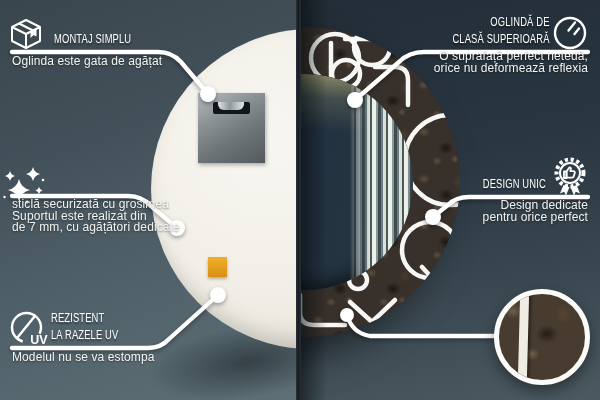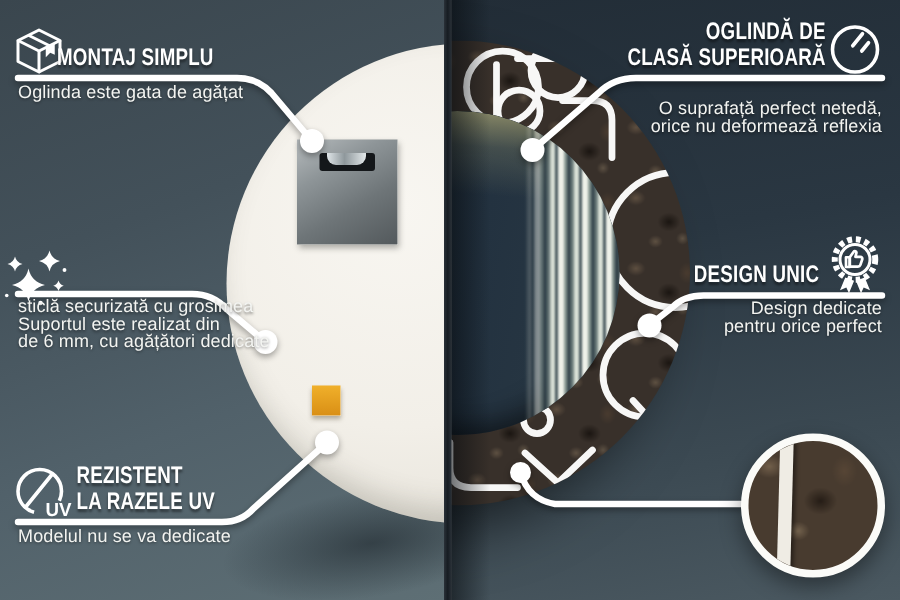--- a/index.html
+++ b/index.html
@@ -71,21 +71,21 @@
       radial-gradient(12px 15px at 64px 20px, rgba(96,76,57,.6), rgba(96,76,57,0) 70%);
     background-size:80px 70px;}
   .loupe .stripe{position:absolute;left:20px;top:-4px;bottom:-4px;width:9px;
     background:#efece4;transform:rotate(1.5deg);box-shadow:2px 0 3px rgba(0,0,0,.45);}
 
   
   svg.connectors{position:absolute;inset:0;pointer-events:none;
     filter:drop-shadow(0 2px 2px rgba(0,0,0,.35));}
 
   
-  .co-title{position:absolute;color:#fff;font-weight:bold;font-size:16px;line-height:16.5px;
+  .co-title{position:absolute;color:#fff;font-weight:normal;font-size:12px;line-height:16.5px;
     letter-spacing:.2px;text-shadow:0 2px 2px rgba(0,0,0,.45);white-space:nowrap;}
   .co-title .ln{display:inline-block;transform:scaleX(.78);transform-origin:left center;}
   .co-title.ra{text-align:right;}
   .co-title.ra .ln{transform-origin:right center;}
   .co-title .ln{display:block;}
   .co-sub{position:absolute;color:#f3f4f1;font-size:12px;line-height:11.5px;
     letter-spacing:.1px;text-shadow:0 1px 2px rgba(0,0,0,.45);white-space:nowrap;}
   .co-sub.ra{text-align:right;}
   .co-icon{position:absolute;}
 </style>
@@ -158,69 +158,69 @@
 
   <svg class="co-icon" style="left:7px;top:15px;" width="38" height="38" viewBox="0 0 38 38">
     <g fill="none" stroke="#fff" stroke-width="2" stroke-linejoin="round">
       <path d="M19,5 L33,12 L19,19 L5,12 Z"></path>
       <path d="M5,12 V26 L19,33 V19"></path>
       <path d="M33,12 V26 L19,33"></path>
       <path d="M12,8.5 L26,15.5"></path>
     </g>
     <path fill="#fff" d="M23.5,16.5 l6,-3 v8 l-3,-1.4 l-3,3 z"></path>
   </svg>
-  <div class="co-title" style="left:38px;top:31px;text-align:right;">
+  <div class="co-title" style="left:54px;top:31px;text-align:right;">
     <span class="ln">MONTAJ SIMPLU</span>
   </div>
   <div class="co-sub" style="left:12px;top:56px;">
     <span>Oglinda este gata de agățat</span>
   </div>
 
   <svg class="co-icon" style="left:2px;top:162px;" width="44" height="44" viewBox="0 0 44 44">
     <g fill="#fff">
       <path d="M17,17 Q19,26 28,28 Q19,30 17,39 Q15,30 6,28 Q15,26 17,17 Z"></path>
       <path d="M31,5 Q32.3,10.7 38,12 Q32.3,13.3 31,19 Q29.7,13.3 24,12 Q29.7,10.7 31,5 Z"></path>
       <path d="M8,9 Q8.9,12.9 13,14 Q8.9,15.1 8,19 Q7.1,15.1 3,14 Q7.1,12.9 8,9 Z"></path>
       <path d="M37,25 Q37.7,27.7 40.5,28.5 Q37.7,29.3 37,32 Q36.3,29.3 33.5,28.5 Q36.3,27.7 37,25 Z"></path>
       <circle cx="25" cy="40" r="1.5"></circle>
       <circle cx="2.5" cy="35" r="1.2"></circle>
       <circle cx="41" cy="18" r="1.3"></circle>
     </g>
   </svg>
   <div class="co-sub" style="left:12px;top:199px;">
     <span style="display:block">sticlă securizată cu grosimea</span>
     <span style="display:block">Suportul este realizat din</span>
-    <span style="display:block">de 6 mm, cu agățători dedicate</span>
+    <span style="display:block">de 7 mm, cu agățători dedicate</span>
   </div>
 
   <svg class="co-icon" style="left:9px;top:310px;" width="42" height="42" viewBox="0 0 42 42">
     <circle cx="17.5" cy="17.5" r="14.5" fill="none" stroke="#fff" stroke-width="2.4" stroke-dasharray="71 20" stroke-dashoffset="-26.5"></circle>
     <path d="M25.5,6.5 L8.5,27.5" stroke="#fff" stroke-width="2.4" stroke-linecap="round" fill="none"></path>
     <text x="30" y="34" text-anchor="middle" fill="#fff" font-family="Liberation Sans, sans-serif" font-size="12.5" font-weight="bold">UV</text>
   </svg>
   <div class="co-title" style="left:51px;top:310px;">
     <span class="ln">REZISTENT</span>
     <span class="ln">LA RAZELE UV</span>
   </div>
   <div class="co-sub" style="left:12px;top:352px;">
-    <span style="display:block">Modelul nu se va dedicate</span>
+    <span style="display:block">Modelul nu se va estompa</span>
   </div>
 
   <svg class="co-icon" style="left:551px;top:14px;" width="38" height="38" viewBox="0 0 38 38">
     <circle cx="19" cy="19" r="15" fill="none" stroke="#fff" stroke-width="2.4"></circle>
     <g stroke="#fff" stroke-width="2.4" stroke-linecap="round" fill="none">
       <path d="M24,8.5 L17.5,16.5"></path>
       <path d="M28,14.5 L23.5,20"></path>
     </g>
   </svg>
   <div class="co-title ra" style="right:50px;top:14px;">
     <span class="ln">OGLINDĂ DE</span>
     <span class="ln">CLASĂ SUPERIOARĂ</span>
   </div>
-  <div class="co-sub ra" style="right:12px;top:67px;">
+  <div class="co-sub ra" style="right:12px;top:51px;">
     <span style="display:block">O suprafață perfect netedă,</span>
     <span style="display:block">orice nu deformează reflexia</span>
   </div>
 
   <svg class="co-icon" style="left:548px;top:155px;" width="44" height="46" viewBox="0 0 44 46">
     <circle cx="22" cy="18" r="13.5" fill="none" stroke="#fff" stroke-width="4" stroke-dasharray="3.2 2.6"></circle>
     <circle cx="22" cy="18" r="10" fill="none" stroke="#fff" stroke-width="2"></circle>
     <g fill="none" stroke="#fff" stroke-width="1.8" stroke-linejoin="round">
       <path d="M16,23 v-6.5 h2.5 v6.5 z"></path>
       <path d="M18.5,16.5 l2.5,-3.5 c.7,-1 2.2,-.4 1.9,.8 l-.6,2.4 h3.2 c1,0 1.6,.9 1.3,1.8 l-1.2,3.6 c-.25,.7 -.9,1.1 -1.6,1.1 h-5.5 z"></path>

